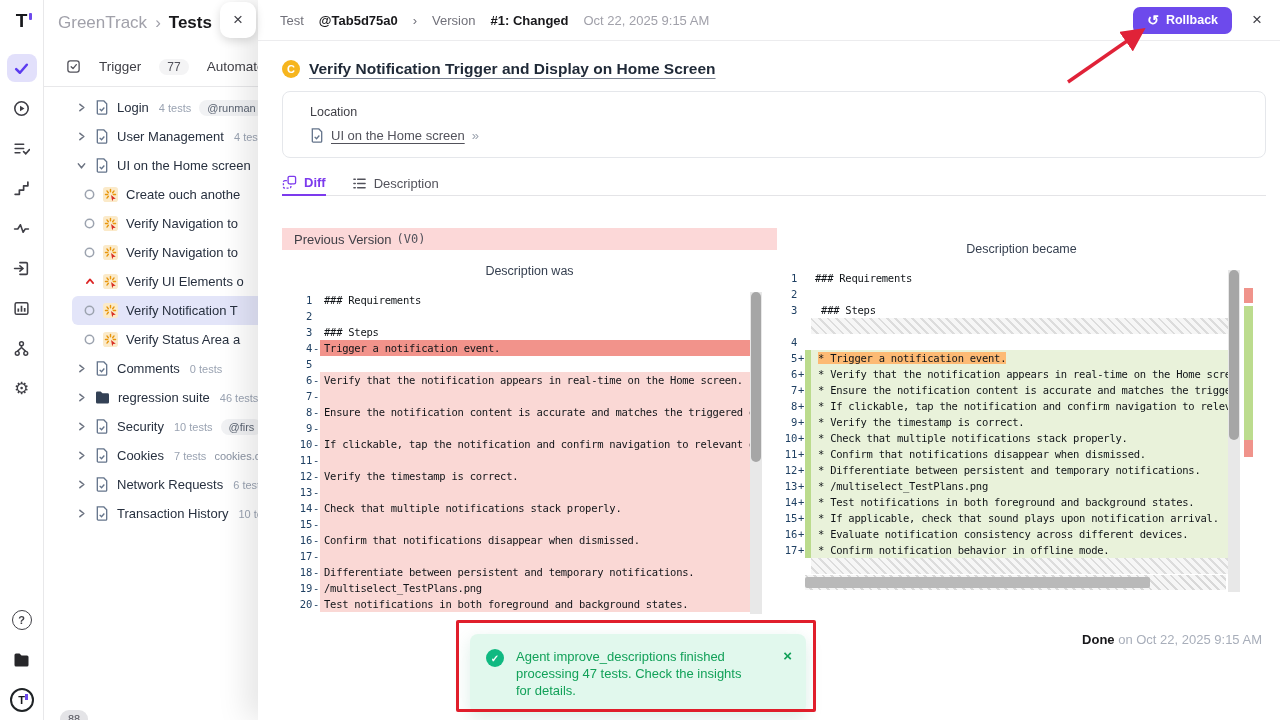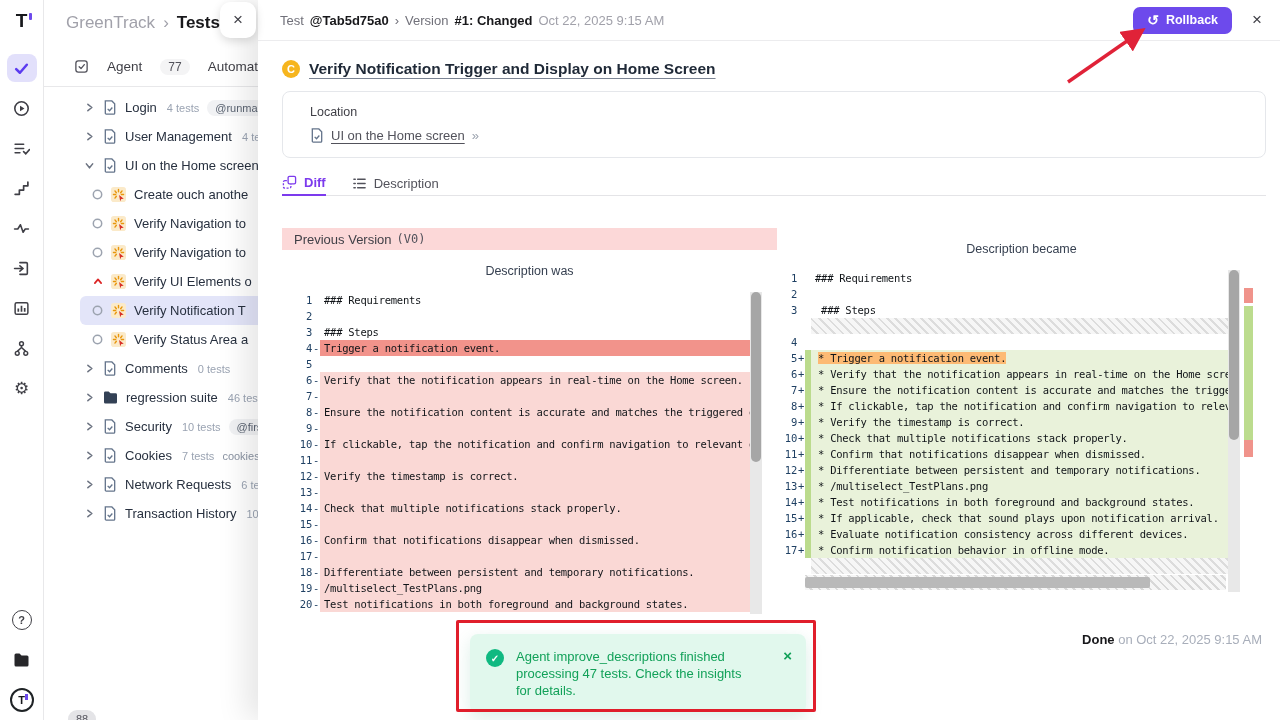--- a/index.html
+++ b/index.html
@@ -17,21 +17,21 @@
   .ric.active { background:#E2E0FB; }
   .ric-glyph { font-size:17px; color:#3F3F46; line-height:1; }
   .rail-bottom { margin-top:auto; margin-bottom:6px; display:flex; flex-direction:column; gap:12px; align-items:center; }
   .help-circ { width:20px; height:20px; border:1.6px solid #3F3F46; border-radius:50%; display:flex; align-items:center; justify-content:center;
                font-size:11px; font-weight:700; color:#3F3F46; }
   .avatar { width:24px; height:24px; border:2px solid #1F2326; border-radius:50%; display:flex; align-items:center; justify-content:center;
             font-weight:800; font-size:11px; color:#17181C; position:relative; }
   .avatar::after { content:""; position:absolute; right:4px; top:4px; width:3px; height:6px; background:#6D4AEC; }
 
   
-  .sidebar { position:absolute; left:44px; top:0; width:240px; height:720px; background:#fff; overflow:hidden; }
+  .sidebar { position:absolute; left:36px; top:0; width:240px; height:720px; background:#fff; overflow:hidden; }
   .crumbs { padding:13px 0 0 22px; font-size:17px; display:flex; gap:8px; align-items:baseline; white-space:nowrap; }
   .crumb-app { color:#A1A1AA; font-weight:500; }
   .crumb-sep { color:#A1A1AA; }
   .crumb-page { color:#18181B; font-weight:700; }
   .stabs { margin-top:14px; height:40px; display:flex; align-items:center; gap:18px; padding-left:30px;
            border-bottom:1px solid #E8E8EA; white-space:nowrap; }
   .stab-label { font-size:13.5px; color:#3F3F46; font-weight:500; }
   .count-pill { background:#F4F4F5; border-radius:10px; padding:1px 8px; font-size:12px; color:#52525B; }
   .tree { padding-top:6px; }
   .trow { height:29px; display:flex; align-items:center; gap:8px; margin-left:36px; padding-left:4px; white-space:nowrap; }
@@ -46,21 +46,21 @@
   .corner-pill { position:absolute; left:24px; top:710px; width:28px; height:18px; background:#E4E4E7; border-radius:9px;
                  font-size:11px; color:#52525B; display:flex; align-items:center; justify-content:center; }
 
   
   .modal { position:absolute; left:258px; top:0; right:0; bottom:0; background:#fff; z-index:10;
            box-shadow:-12px 0 28px rgba(0,0,0,0.10); }
   .float-close { position:absolute; left:-38px; top:2px; width:36px; height:36px; background:#fff; border:none; border-radius:10px;
                  box-shadow:0 3px 10px rgba(0,0,0,0.14); font-size:17px; color:#3F3F46; cursor:pointer;
                  display:flex; align-items:center; justify-content:center; font-family:"Liberation Sans",sans-serif; }
   .mhead { height:41px; border-bottom:1px solid #ECECEE; display:flex; align-items:center; padding:0 18px 0 22px; }
-  .mh-left { display:flex; gap:6px; align-items:baseline; font-size:13px; white-space:nowrap; }
+  .mh-left { display:flex; gap:15px; align-items:baseline; font-size:13px; white-space:nowrap; }
   .mh-left .g { color:#71717A; } .mh-left .b { color:#18181B; font-weight:700; } .mh-left .lg { color:#A1A1AA; }
   .mh-right { margin-left:auto; display:flex; align-items:center; gap:20px; }
   .rollback { display:flex; align-items:center; gap:7px; background:#6D4AEC; color:#fff; border:none; border-radius:7px;
               height:27px; padding:0 14px; font-size:12.5px; font-weight:600; cursor:pointer; font-family:"Liberation Sans",sans-serif; }
   .rb-ic { font-size:14px; line-height:1; }
   .mclose { font-size:17px; color:#3F3F46; cursor:pointer; }
 
   .mbody { padding:0 14px 0 24px; }
   .title-row { margin-top:19px; display:flex; align-items:center; gap:9px; }
   .status-ic { width:18px; height:18px; border-radius:50%; background:#F6B51E; color:#fff; font-size:11px; font-weight:800;
@@ -218,21 +218,21 @@
       <span class="crumb-sep">›</span>
       <span class="crumb-page">Tests</span>
     </div>
     <div class="stabs">
       <span>
         <svg width="15" height="15" viewBox="0 0 16 16" fill="none" stroke="#52525B" stroke-width="1.4">
             <rect x="2" y="2" width="12" height="12" rx="2.5"></rect>
             <path d="M5.5 8.2 l2 2 L11 6" stroke-linecap="round" stroke-linejoin="round"></path>
           </svg>
       </span>
-      <span class="stab-label">Agent</span>
+      <span class="stab-label">Trigger</span>
       <span class="count-pill">77</span>
       <span class="stab-label">Automated</span>
     </div>
 
     <div class="tree">
 
       <div class="trow parent">
         <span class="caret">
             <svg width="9" height="9" viewBox="0 0 10 10">
               <path d="M3.2 1.5 L7.6 5 L3.2 8.5" fill="none" stroke="#6B7280" stroke-width="1.7" stroke-linecap="round" stroke-linejoin="round"></path>

